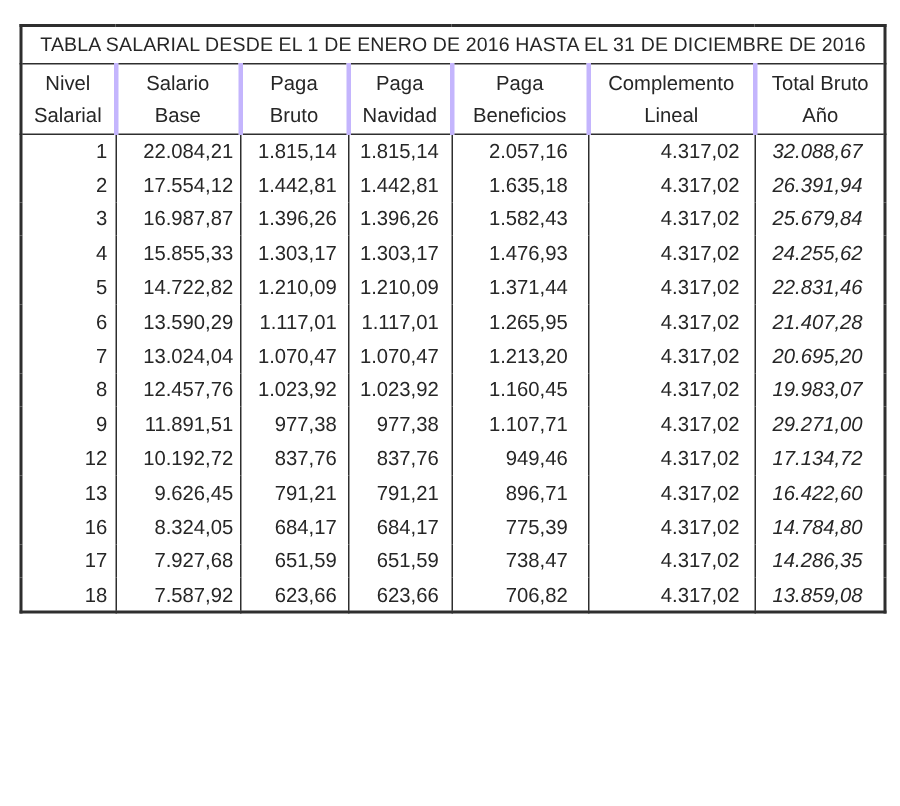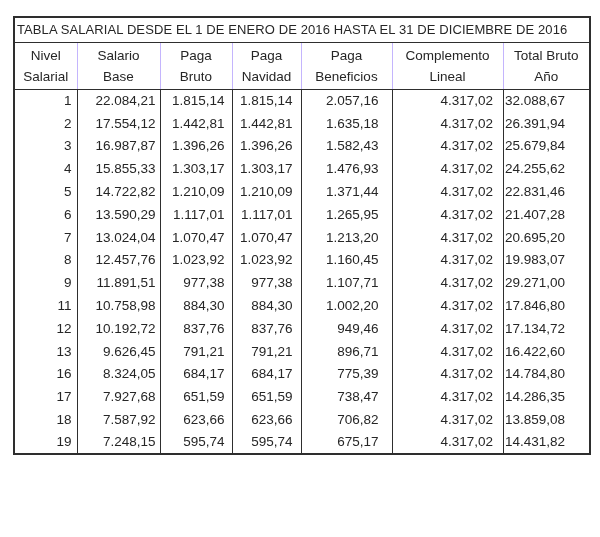--- a/index.html
+++ b/index.html
@@ -30,54 +30,54 @@
   }
   table.salary-table th,
   table.salary-table td {
     font-weight: normal;
     overflow: hidden;
     white-space: nowrap;
   }
   
   tr.title-row th {
     height: 25px;
-    text-align: left;
+    text-align: center;
     vertical-align: middle;
     border-bottom: 1px solid #2e2e2e;
     font-size: 13px;
     letter-spacing: 0.1px;
     padding: 0 2px;
   }
   
   tr.header-row th {
     height: 47px;
     text-align: center;
     vertical-align: middle;
-    border-left: 1px solid #c4b5fd;
+    border-left: 3px solid #c4b5fd;
     border-bottom: 1px solid #2e2e2e;
     line-height: 21px;
     padding: 0 1px;
   }
   tr.header-row th:first-child { border-left: none; }
   
   tbody td {
     height: 22.8px;
     text-align: right;
     vertical-align: middle;
     border-left: 1px solid #2e2e2e;
   }
   tbody td:first-child { border-left: none; }
   
   tbody td:nth-child(1) { padding-right: 5px; }
   tbody td:nth-child(2) { padding-right: 4px; }
   tbody td:nth-child(3) { padding-right: 7px; }
   tbody td:nth-child(4) { padding-right: 8px; }
   tbody td:nth-child(5) { padding-right: 13px; }
   tbody td:nth-child(6) { padding-right: 11px; padding-left: 48px; }
-  tbody td:nth-child(7) { padding-right: 24px; }
+  tbody td:nth-child(7) { padding-right: 14px; font-style: italic; }
 </style>
 </head>
 <body>
 
 <div class="page">
   <table class="salary-table">
     <colgroup>
         <col style="width: 63px;">
         <col style="width: 83px;">
         <col style="width: 72px;">
@@ -197,29 +197,20 @@
         <tr>
           <td>9</td>
           <td>11.891,51</td>
           <td>977,38</td>
           <td>977,38</td>
           <td>1.107,71</td>
           <td>4.317,02</td>
           <td>29.271,00</td>
         </tr>
         <tr>
-          <td>11</td>
-          <td>10.758,98</td>
-          <td>884,30</td>
-          <td>884,30</td>
-          <td>1.002,20</td>
-          <td>4.317,02</td>
-          <td>17.846,80</td>
-        </tr>
-        <tr>
           <td>12</td>
           <td>10.192,72</td>
           <td>837,76</td>
           <td>837,76</td>
           <td>949,46</td>
           <td>4.317,02</td>
           <td>17.134,72</td>
         </tr>
         <tr>
           <td>13</td>
@@ -250,24 +241,15 @@
         </tr>
         <tr>
           <td>18</td>
           <td>7.587,92</td>
           <td>623,66</td>
           <td>623,66</td>
           <td>706,82</td>
           <td>4.317,02</td>
           <td>13.859,08</td>
         </tr>
-        <tr>
-          <td>19</td>
-          <td>7.248,15</td>
-          <td>595,74</td>
-          <td>595,74</td>
-          <td>675,17</td>
-          <td>4.317,02</td>
-          <td>14.431,82</td>
-        </tr>
       </tbody>
   </table>
 </div>
 
 </body></html>

